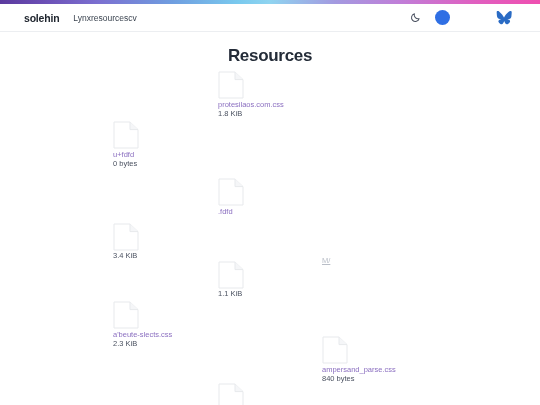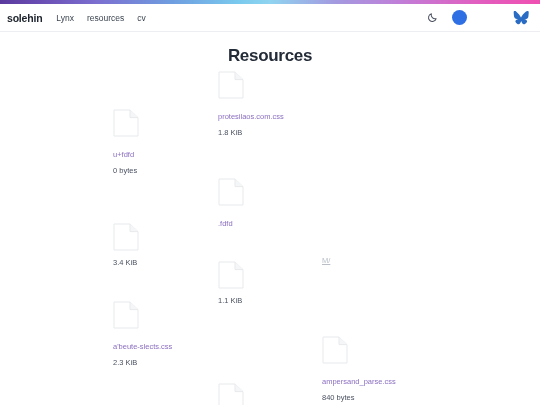--- a/index.html
+++ b/index.html
@@ -42,36 +42,35 @@
   
   .site-header {
     position: absolute;
     top: 4px; left: 0;
     width: 540px;
     height: 28px;
     background: #ffffff;
     border-bottom: 1px solid #eceef1;
     display: flex;
     align-items: center;
-    padding: 0 7px;
+    padding: 0 24px;
   }
 
   .brand {
     font-size: 10.5px;
     font-weight: bold;
     color: #20262f;
     letter-spacing: -0.2px;
     margin-right: 14px;
     white-space: nowrap;
   }
 
   .nav-links {
     display: flex;
     align-items: flex-start;
-    gap: 13px;
   }
 
   .nav-link {
     font-size: 8.5px;
     color: #3b4450;
     text-decoration: none;
     white-space: nowrap;
   }
 
   .header-right {
@@ -136,32 +135,32 @@
 
   .file-icon {
     width: 26px;
     height: 28px;
     display: block;
   }
 
   .file-name {
     font-size: 7.5px;
     color: #8b6fc0;
-    margin-top: 13px;
+    margin-top: 1px;
     white-space: nowrap;
     overflow: hidden;
     text-overflow: ellipsis;
     text-decoration: none;
     display: block;
   }
 
   .file-size {
     font-size: 7.5px;
     color: #4a5160;
-    margin-top: 7px;
+    margin-top: 0;
     white-space: nowrap;
   }
 
   .dir-label {
     position: absolute;
     font-size: 7.5px;
     color: #b9bec7;
     white-space: nowrap;
   }
 
@@ -226,21 +225,21 @@
       <div class="file-card" style="left: 218px; top: 38px;">
         <span style="display: block; line-height: 0;">
           <svg class="file-icon" viewBox="0 0 26 28" fill="none">
       <path d="M1 1 H17 L25 8.6 V27 H1 Z" fill="#ffffff" stroke="#e7e9ec" stroke-width="1"></path>
       <path d="M17 1 V8.6 H25" fill="#f5f6f8" stroke="#e7e9ec" stroke-width="1"></path>
     </svg>
         </span>
         <a href="#" class="file-name">protesilaos.com.css</a>
         <div class="file-size">1.8 KiB</div>
       </div>
-      <div class="file-card" style="left: 113px; top: 76px;">
+      <div class="file-card" style="left: 113px; top: 88px;">
         <span style="display: block; line-height: 0;">
           <svg class="file-icon" viewBox="0 0 26 28" fill="none">
       <path d="M1 1 H17 L25 8.6 V27 H1 Z" fill="#ffffff" stroke="#e7e9ec" stroke-width="1"></path>
       <path d="M17 1 V8.6 H25" fill="#f5f6f8" stroke="#e7e9ec" stroke-width="1"></path>
     </svg>
         </span>
         <a href="#" class="file-name">u+fdfd</a>
         <div class="file-size">0 bytes</div>
       </div>
       <div class="file-card" style="left: 218px; top: 145px;">

